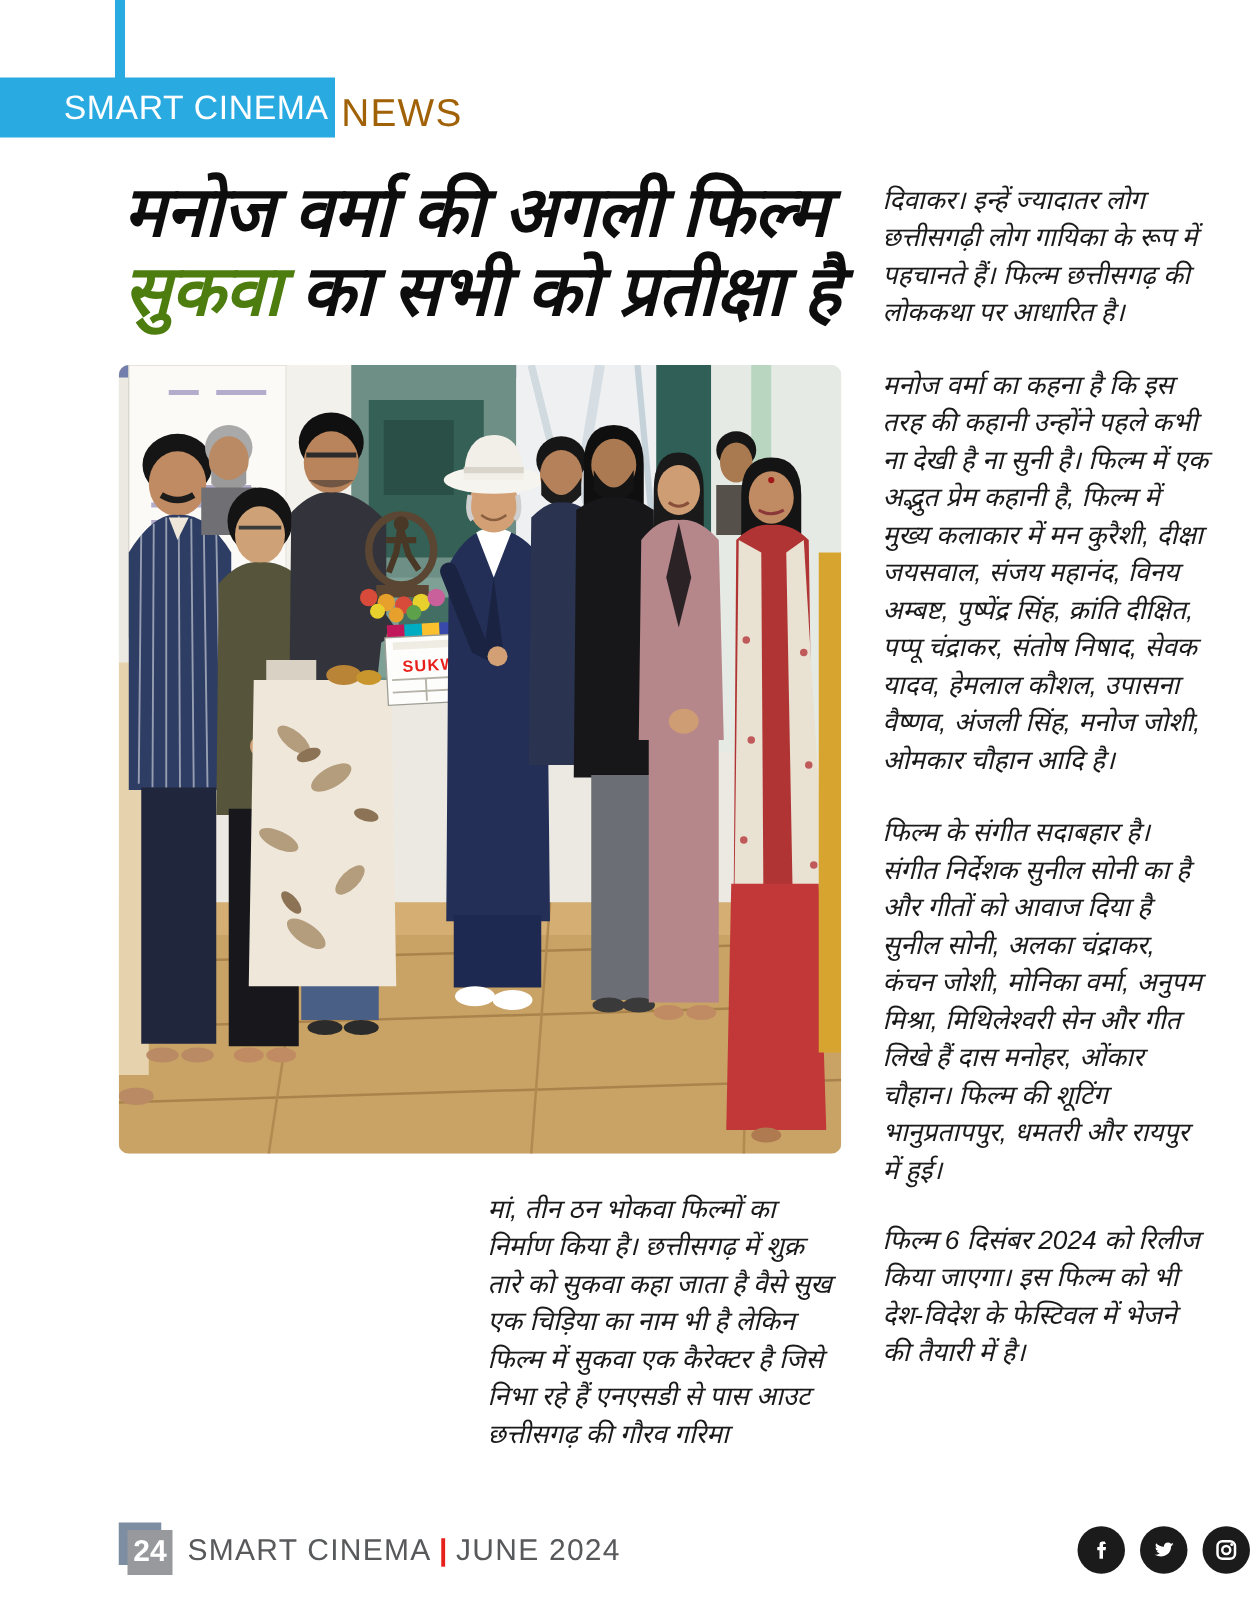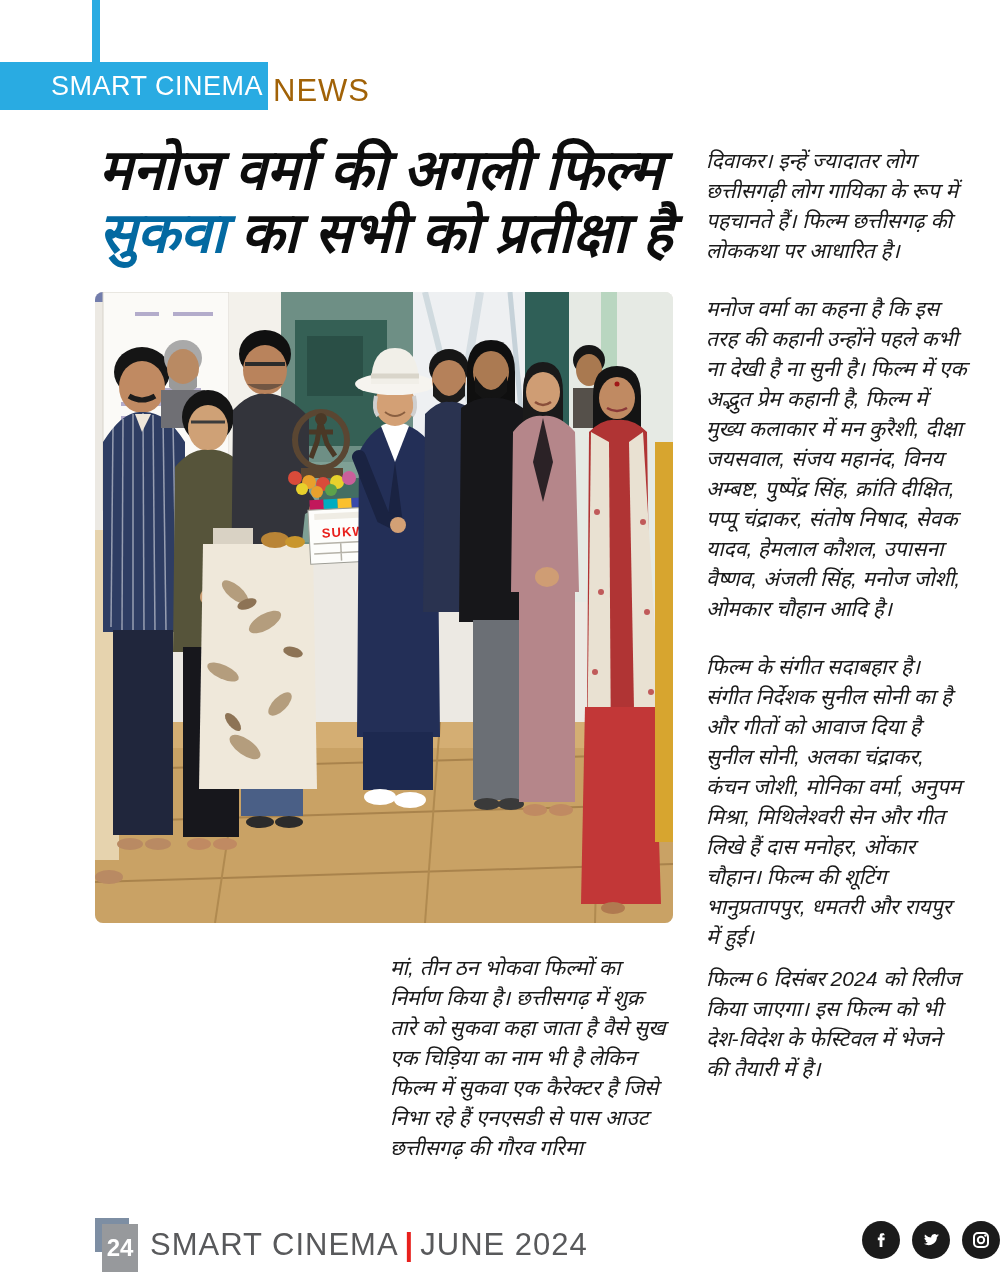--- a/index.html
+++ b/index.html
@@ -13,37 +13,37 @@
     position:absolute;left:0;top:62px;width:268px;height:48px;background:#29ABE2;
     display:flex;align-items:center;justify-content:flex-end;padding-right:5px;box-sizing:border-box;
   }
   .brand-box span{color:#ffffff;font-size:27px;letter-spacing:.5px;font-weight:400;}
   .section-label{
     position:absolute;left:273px;top:73px;font-size:31px;color:#a16207;letter-spacing:1px;font-weight:400;
   }
   
   .headline{position:absolute;left:99px;top:138px;width:585px;
     font-weight:bold;font-style:italic;font-size:56px;line-height:63px;color:#0d0d0d;}
-  .headline .hl-red{color:#0369a1;}
+  .headline .hl-red{color:#4d7c0f;}
   
   .deva{font-style:italic;color:#1a1a1a;font-size:21px;line-height:30px;font-weight:400;}
   .col-right{position:absolute;left:706px;top:146px;width:262px;}
   .col-right p{margin:0 0 28px 0;}
-  .col-right p.tight{margin-bottom:12px;}
+  .col-right p.tight{margin-bottom:26px;}
   .col-right p.tighter{margin-bottom:21px;}
   .col-bl{position:absolute;left:97px;top:953px;width:274px;}
   .col-bm{position:absolute;left:390px;top:953px;width:282px;}
   .col-bl p,.col-bm p{margin:0;}
   
   .photo{position:absolute;left:95px;top:292px;width:578px;height:631px;border-radius:8px;overflow:hidden;background:#ece9e3;}
   
   .pg-back{position:absolute;left:95px;top:1218px;width:34px;height:34px;background:#7d8ea3;}
-  .pg-front{position:absolute;left:102px;top:1224px;width:36px;height:48px;background:#97999c;
+  .pg-front{position:absolute;left:102px;top:1224px;width:36px;height:36px;background:#97999c;
     display:flex;align-items:center;justify-content:center;color:#ffffff;font-weight:bold;font-size:24px;}
-  .footer-text{position:absolute;left:150px;top:1227px;font-size:31px;color:#58595B;letter-spacing:1px;}
+  .footer-text{position:absolute;left:150px;top:1227px;font-size:24px;color:#58595B;letter-spacing:1px;}
   .footer-text .sep{color:#E8201C;padding:0 6px;font-weight:bold;}
   .social{position:absolute;left:862px;top:1221px;display:flex;gap:12px;}
   .social .circ{width:38px;height:38px;border-radius:50%;background:#1b1b1b;display:flex;align-items:center;justify-content:center;}
 </style>
 </head>
 <body>
 
 <div id="page">
 
   <div class="blue-bar"></div>

